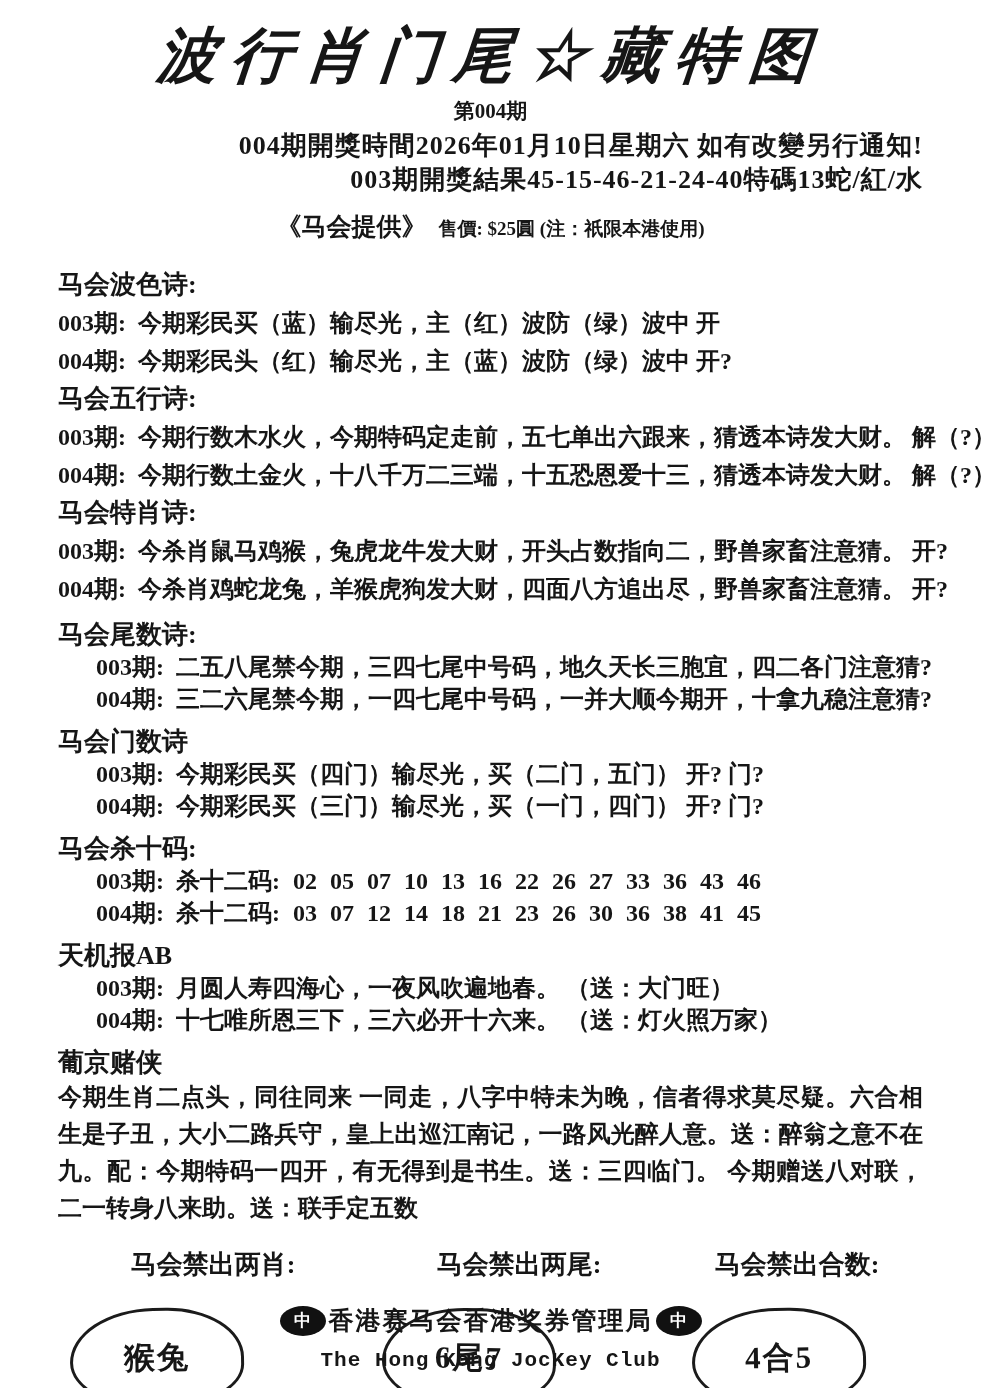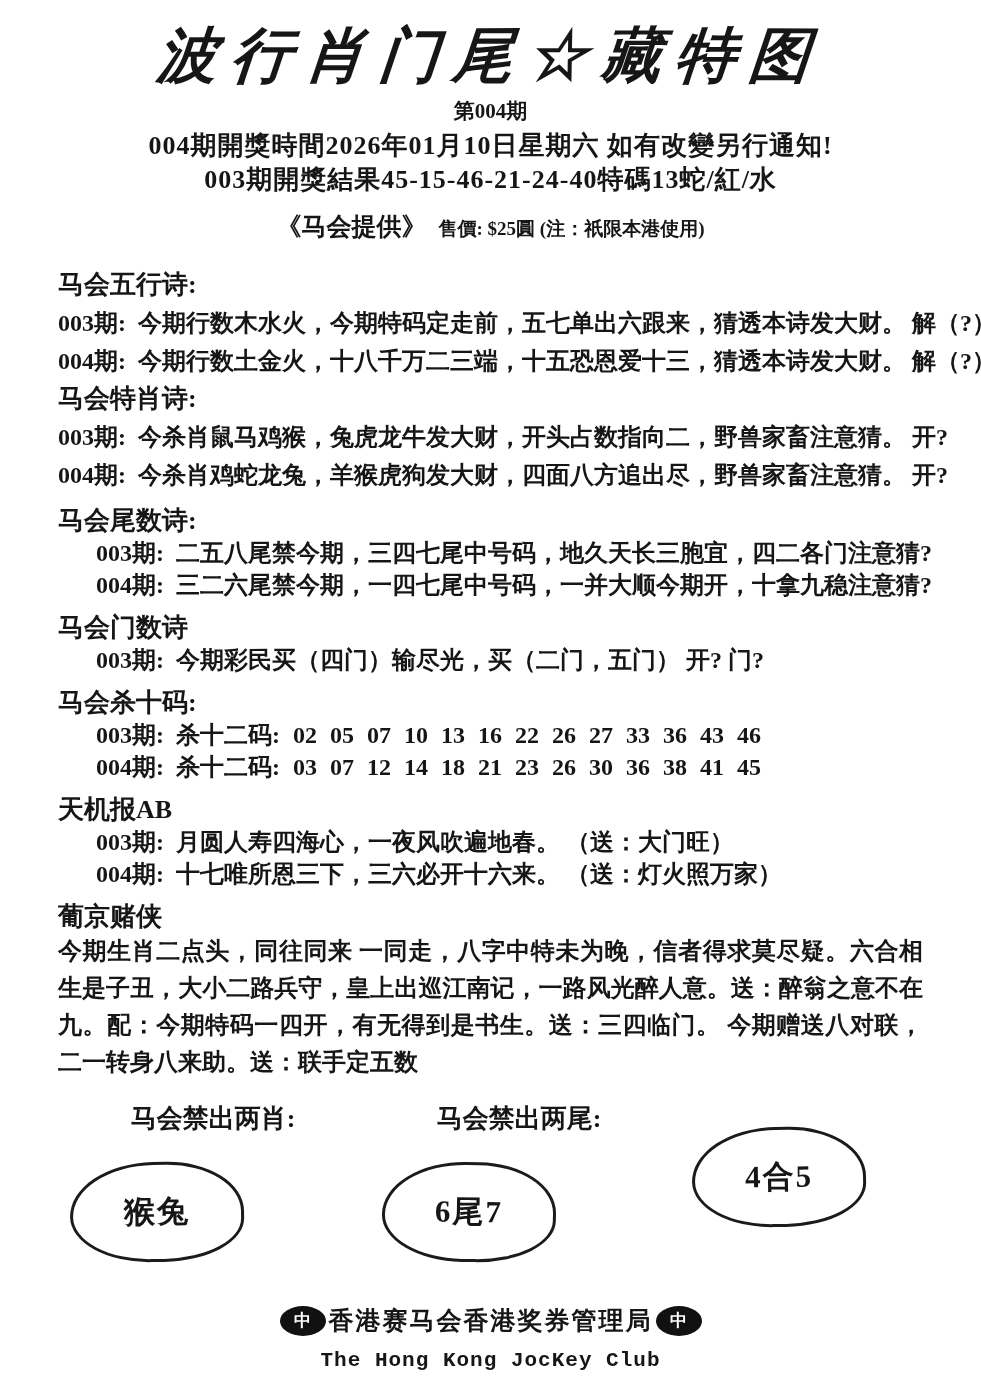--- a/index.html
+++ b/index.html
@@ -10,21 +10,21 @@
     overflow:hidden;
   }
   
   .masthead{text-align:center;}
   .title{
     margin:8px 0 0;line-height:1.12;font-size:60px;font-weight:900;
     font-style:italic;letter-spacing:14px;transform:skewX(-5deg);
     font-family:"DejaVu Serif","Liberation Serif",serif;white-space:nowrap;
   }
   .issue{font-size:21px;font-weight:700;margin-top:4px;line-height:36px;}
-  .meta{font-size:26px;font-weight:700;line-height:34px;letter-spacing:1px;white-space:nowrap;}
+  .meta{font-size:26px;font-weight:700;line-height:34px;letter-spacing:1px;white-space:nowrap;text-align:right;}
   .provider-row{margin:10px 0 16px;line-height:40px;white-space:nowrap;}
   .provider{font-size:25px;font-weight:700;}
   .price{font-size:19px;font-weight:700;margin-left:8px;}
   
   .sec{margin:0;}
   .sec-h{margin:0;font-size:26px;font-weight:700;line-height:38px;white-space:nowrap;}
   .line{font-size:24px;font-weight:600;line-height:38px;white-space:nowrap;}
   .lab{font-weight:700;margin-right:12px;}
   .tight .sec-h{line-height:32px;margin-top:11px;}
   .tight .line{line-height:32px;margin-left:38px;}
@@ -72,20 +72,29 @@
     <h1 class="title">波行肖门尾☆藏特图</h1>
     <div class="issue">第004期</div>
     <div class="meta">004期開獎時間2026年01月10日星期六 如有改變另行通知!</div>
     <div class="meta">003期開獎結果45-15-46-21-24-40特碼13蛇/紅/水</div>
     <div class="provider-row">
       <span class="provider">《马会提供》</span>
       <span class="price">售價: $25圓 (注：祇限本港使用)</span>
     </div>
   </div>
 
+  <div class="sec">
+    <h2 class="sec-h">马会波色诗:</h2>
+    <div class="line">
+      <span class="lab">003期:</span><span class="txt">今期彩民买（蓝）输尽光，主（红）波防（绿）波中 开</span>
+    </div>
+    <div class="line">
+      <span class="lab">004期:</span><span class="txt">今期彩民头（红）输尽光，主（蓝）波防（绿）波中 开?</span>
+    </div>
+  </div>
 
   <div class="sec">
     <h2 class="sec-h">马会五行诗:</h2>
     <div class="line">
       <span class="lab">003期:</span><span class="txt">今期行数木水火，今期特码定走前，五七单出六跟来，猜透本诗发大财。 解（?）</span>
     </div>
     <div class="line">
       <span class="lab">004期:</span><span class="txt">今期行数土金火，十八千万二三端，十五恐恩爱十三，猜透本诗发大财。 解（?）</span>
     </div>
   </div>
@@ -107,20 +116,23 @@
     </div>
     <div class="line">
       <span class="lab">004期:</span><span class="txt">三二六尾禁今期，一四七尾中号码，一并大顺今期开，十拿九稳注意猜?</span>
     </div>
   </div>
 
   <div class="sec tight">
     <h2 class="sec-h">马会门数诗</h2>
     <div class="line">
       <span class="lab">003期:</span><span class="txt">今期彩民买（四门）输尽光，买（二门，五门） 开? 门?</span>
+    </div>
+    <div class="line">
+      <span class="lab">004期:</span><span class="txt">今期彩民买（三门）输尽光，买（一门，四门） 开? 门?</span>
     </div>
   </div>
 
   <div class="sec tight kill">
     <h2 class="sec-h">马会杀十码:</h2>
     <div class="line">
       <span class="lab">003期:</span><span class="txt">杀十二码: 02 05 07 10 13 16 22 26 27 33 36 43 46</span>
     </div>
     <div class="line">
       <span class="lab">004期:</span><span class="txt">杀十二码: 03 07 12 14 18 21 23 26 30 36 38 41 45</span>
@@ -149,20 +161,21 @@
         <span>猴兔</span>
       </div>
     </div>
     <div class="ban ban-2">
       <div class="ban-label">马会禁出两尾:</div>
       <div class="oval">
         <span>6尾7</span>
       </div>
     </div>
     <div class="ban ban-3">
+      <div class="ban-label">马会禁出合数:</div>
       <div class="oval">
         <span>4合5</span>
       </div>
     </div>
   </div>
 
   <div class="footer">
     <div class="org-row">
       <span class="logo">中</span>
       <span class="org-cn">香港赛马会香港奖券管理局</span>

